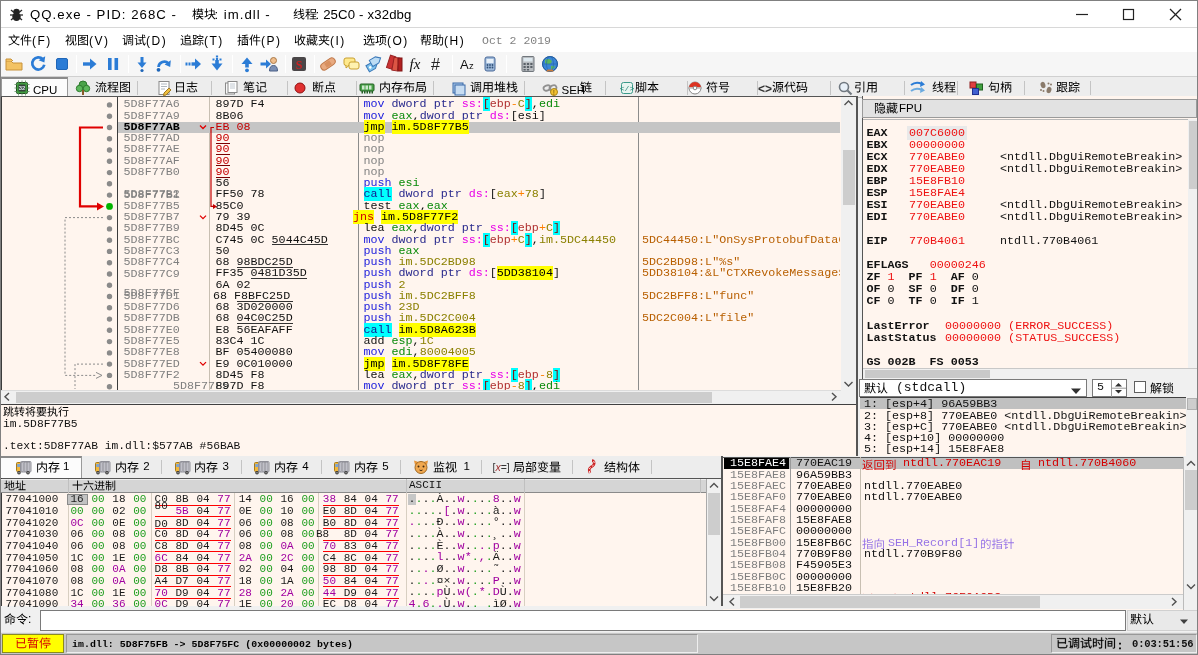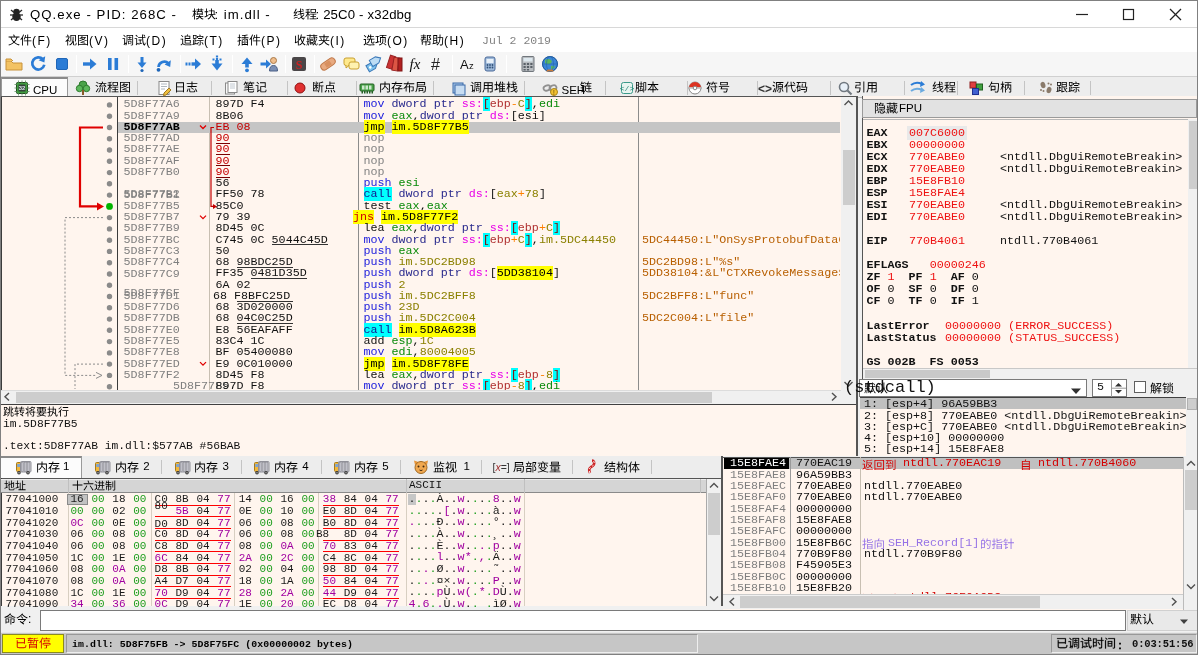--- a/index.html
+++ b/index.html
@@ -111,21 +111,21 @@
     </g>
   </svg>
 <div class="sans" style="position:absolute;left:387px;top:33.5px;letter-spacing:1.5px">(O)</div>
 <svg style="position:absolute;left:420.0px;top:34.0px;overflow:visible" width="24" height="15">
     <g fill="#000" transform="translate(0,10.56) scale(0.012000,-0.012000)">
       <use href="#g5e2e" x="0"></use>
       <use href="#g52a9" x="1000"></use>
     </g>
   </svg>
 <div class="sans" style="position:absolute;left:444px;top:33.5px;letter-spacing:1.5px">(H)</div>
-<div class="m11 gy" style="position:absolute;left:482px;top:35px;font-size:11.5px">Jul 2 2019</div>
+<div class="m11 gy" style="position:absolute;left:482px;top:35px;font-size:11.5px">Oct 2 2019</div>
 <div style="position:absolute;left:0px;top:52px;width:1198px;height:25px;background:#f6f6f6;border-bottom:1px solid #d0d0d0"></div>
 <svg style="position:absolute;left:4px;top:54px" width="20" height="20" viewBox="0 0 20 20">
     <path d="M2 7 L7 7 L9 9 L18 9 L18 16 L2 16 Z" fill="#f3c364" stroke="#c8923a"></path>
     <path d="M2 7 L2 5 L7 5 L9 7" fill="#f3c364" stroke="#c8923a"></path>
   </svg>
 <svg style="position:absolute;left:28px;top:54px" width="20" height="20" viewBox="0 0 20 20">
     <path d="M14.8 5.2 A6.1 6.1 0 1 0 16.3 10.8" fill="none" stroke="#2b7cd6" stroke-width="2.7"></path>
     <path d="M17.2 2.2 L16.4 8.6 L10.6 6.2 Z" fill="#2b7cd6"></path>
   </svg>
 <svg style="position:absolute;left:52px;top:54px" width="20" height="20" viewBox="0 0 20 20">
@@ -702,21 +702,21 @@
 <div style="position:absolute;left:863px;top:368px;width:335px;height:13px;background:#f0f0f0;border-top:1px solid #c8c8c8"></div>
 <div style="position:absolute;left:865px;top:369.5px;width:125px;height:10.5px;background:#c9c9c9"></div>
 <div style="position:absolute;left:863px;top:378px;width:335px;height:20px;background:#f0f0f0"></div>
 <div style="position:absolute;left:859px;top:378.5px;width:228px;height:18.5px;background:#fff;border:1px solid #7a7a7a"></div>
 <svg style="position:absolute;left:864.0px;top:381.5px;overflow:visible" width="24" height="15">
     <g fill="#000" transform="translate(0,10.56) scale(0.012000,-0.012000)">
       <use href="#g9ed8" x="0"></use>
       <use href="#g8ba4" x="1000"></use>
     </g>
   </svg>
-<div class="mono" style="position:absolute;left:844px;top:381.5px;font-size:17px">(stdcall)</div>
+<div class="mono" style="position:absolute;left:896px;top:381.5px;font-size:13px">(stdcall)</div>
 <svg style="position:absolute;left:1068px;top:383px" width="16" height="16">
     <path d="M3 5.5 L8 11 L13 5.5 Z" fill="#303030"></path>
   </svg>
 <div style="position:absolute;left:1092px;top:378.5px;width:35px;height:18.5px;background:#fff;border:1px solid #7a7a7a"></div>
 <div class="mono" style="position:absolute;left:1097px;top:381.5px;font-size:11.7px">5</div>
 <svg style="position:absolute;left:1110px;top:379.5px" width="17" height="17">
     <path d="M5 6.5 L8.5 3 L12 6.5 Z" fill="#303030"></path>
     <path d="M5 10 L8.5 13.5 L12 10 Z" fill="#303030"></path>
     <line x1="1.5" y1="0" x2="1.5" y2="17" stroke="#9a9a9a"></line>
     <line x1="1" y1="8.2" x2="16" y2="8.2" stroke="#9a9a9a"></line>

